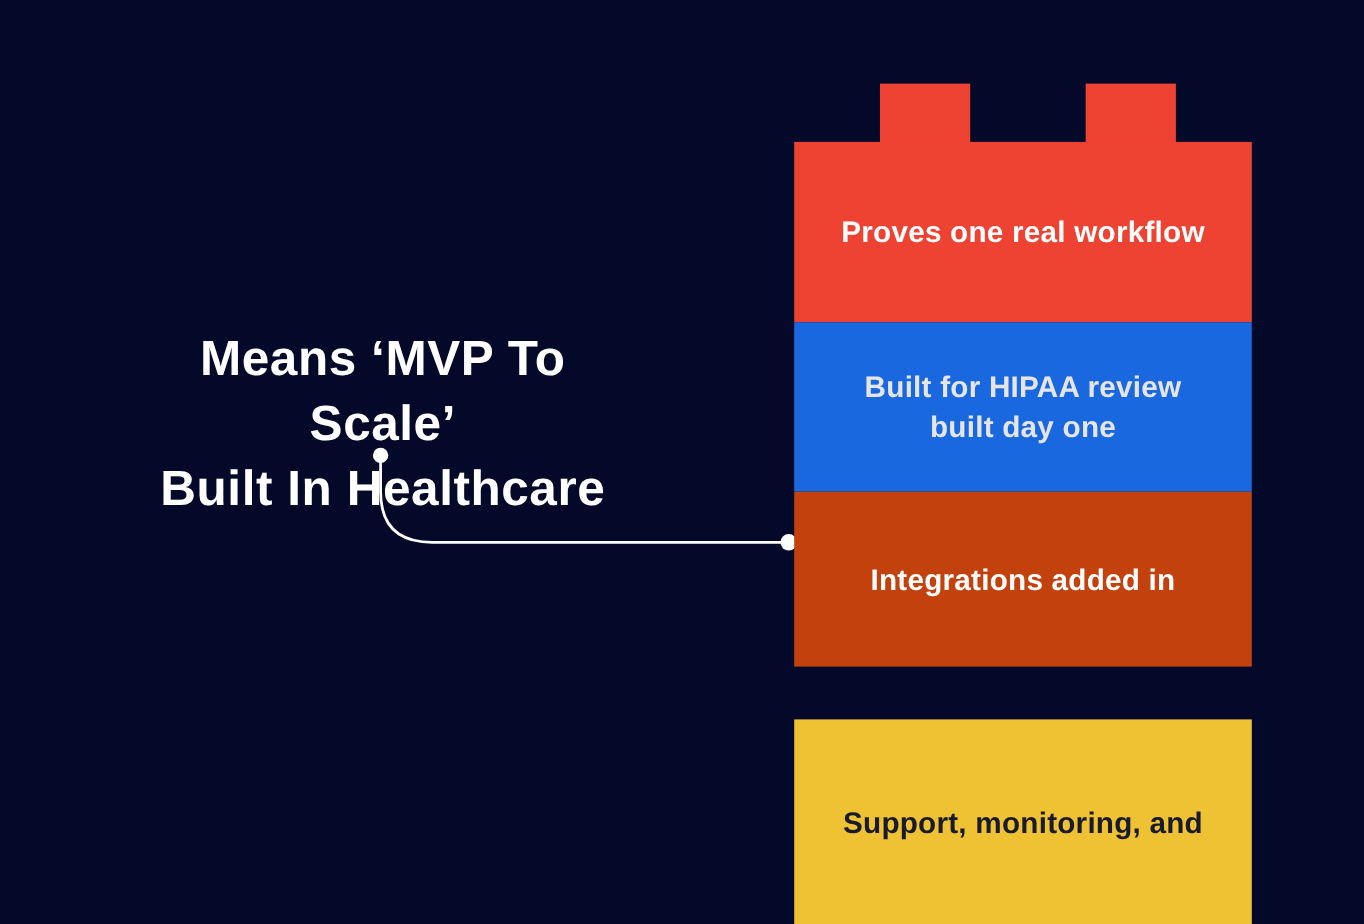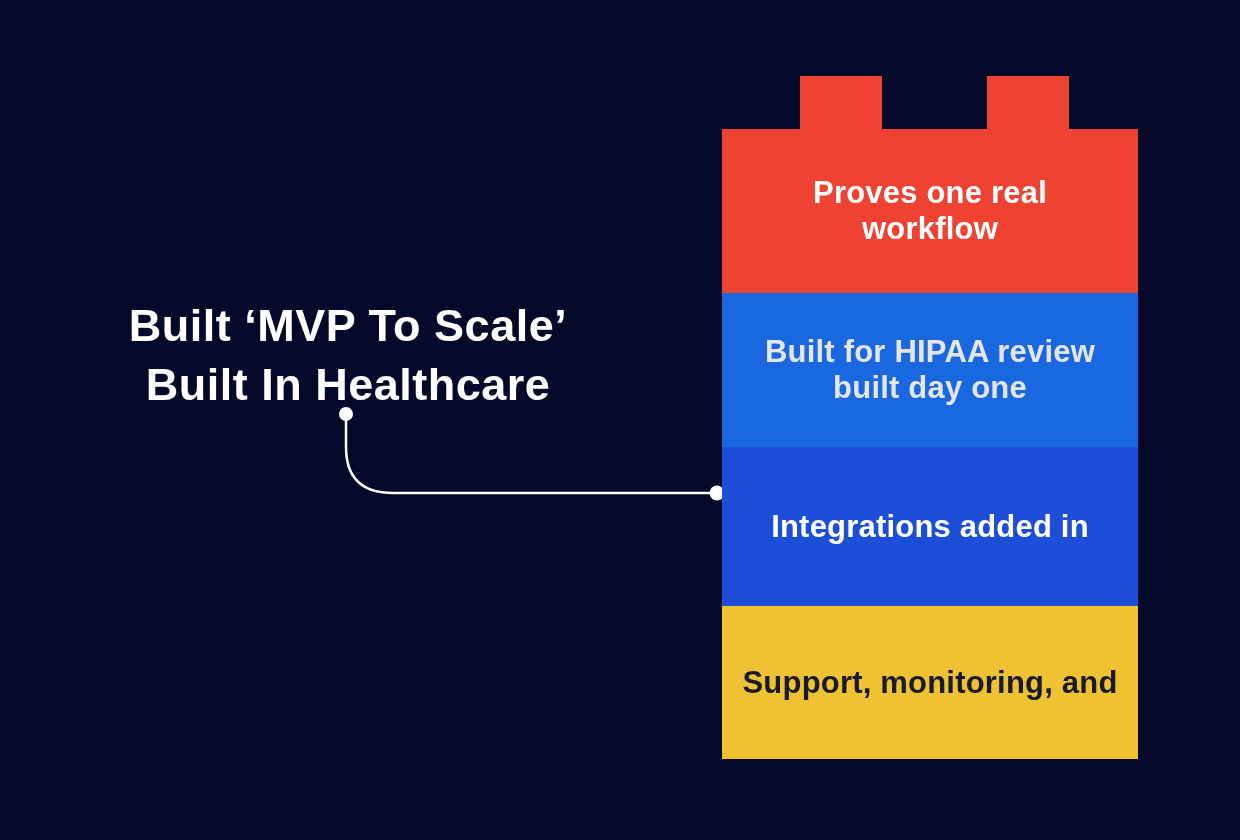--- a/index.html
+++ b/index.html
@@ -50,38 +50,38 @@
     display: flex;
     flex-direction: column;
   }
   .block {
     width: 100%;
     display: flex;
     flex-direction: column;
     align-items: center;
     justify-content: center;
     text-align: center;
-    font-size: 31px;
+    font-size: 27px;
     line-height: 36px;
     font-weight: 700;
     letter-spacing: 0.2px;
     padding: 0 20px;
   }
   .block-0 { height: 164px; }
   .block-1 { height: 154px; }
   .block-2 { height: 159px; }
-  .block-3 { height: 153px; }
+  .block-3 { height: 187px; margin-top: 48px; }
 </style>
 </head>
 <body>
 
 <div class="canvas" style="background-color: rgb(4, 9, 42);">
 
   <h1 class="title" style="color: rgb(255, 255, 255);">
-    <span class="title-line">Built ‘MVP To Scale’</span>
+    <span class="title-line">Means ‘MVP To Scale’</span>
     <span class="title-line">Built In Healthcare</span>
   </h1>
 
   <svg class="connector-svg" viewBox="0 0 1240 840" xmlns="http://www.w3.org/2000/svg">
     <path d="M346 414 L346 447 Q346 493 393 493 L717 493" fill="none" stroke-width="2.5" stroke="#ffffff"></path>
     <circle cx="346" cy="414" r="7" fill="#ffffff"></circle>
     <circle cx="717" cy="493" r="7.5" fill="#ffffff"></circle>
   </svg>
 
   <div class="brick">
@@ -92,21 +92,21 @@
 
       <div class="block block-0" style="background-color: rgb(238, 66, 51); color: rgb(255, 255, 255);">
         <span>Proves one real workflow</span>
       </div>
 
       <div class="block block-1" style="background-color: rgb(26, 104, 224); color: #e5e5e5;">
         <span>Built for HIPAA review</span>
         <span>built day one</span>
       </div>
 
-      <div class="block block-2" style="background-color: #1d4ed8; color: rgb(255, 255, 255);">
+      <div class="block block-2" style="background-color: #c2410c; color: rgb(255, 255, 255);">
         <span>Integrations added in</span>
       </div>
 
       <div class="block block-3" style="background-color: rgb(238, 194, 51); color: rgb(26, 26, 46);">
         <span>Support, monitoring, and</span>
       </div>
 
     </div>
   </div>
 

